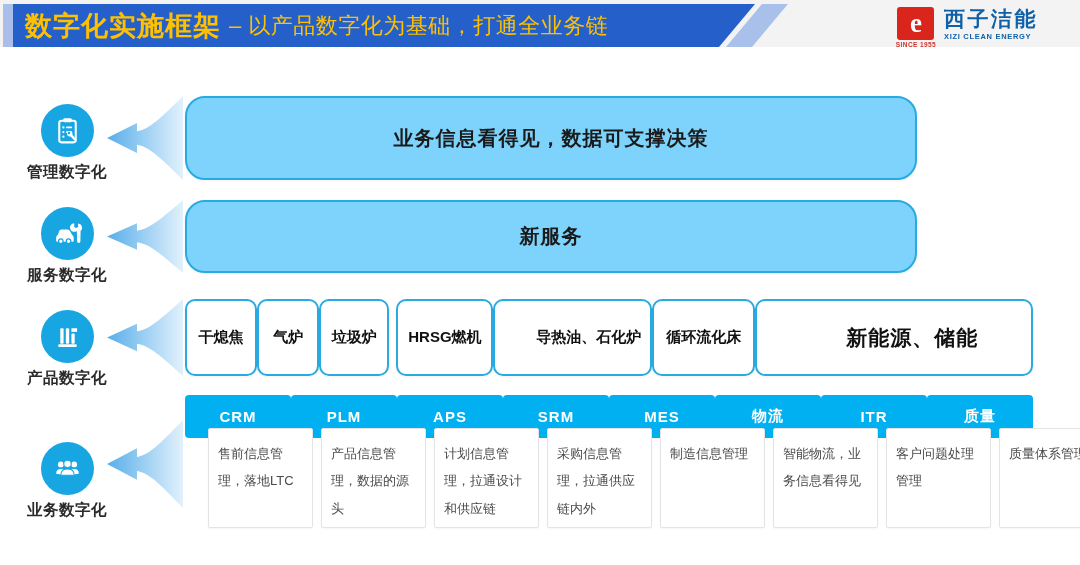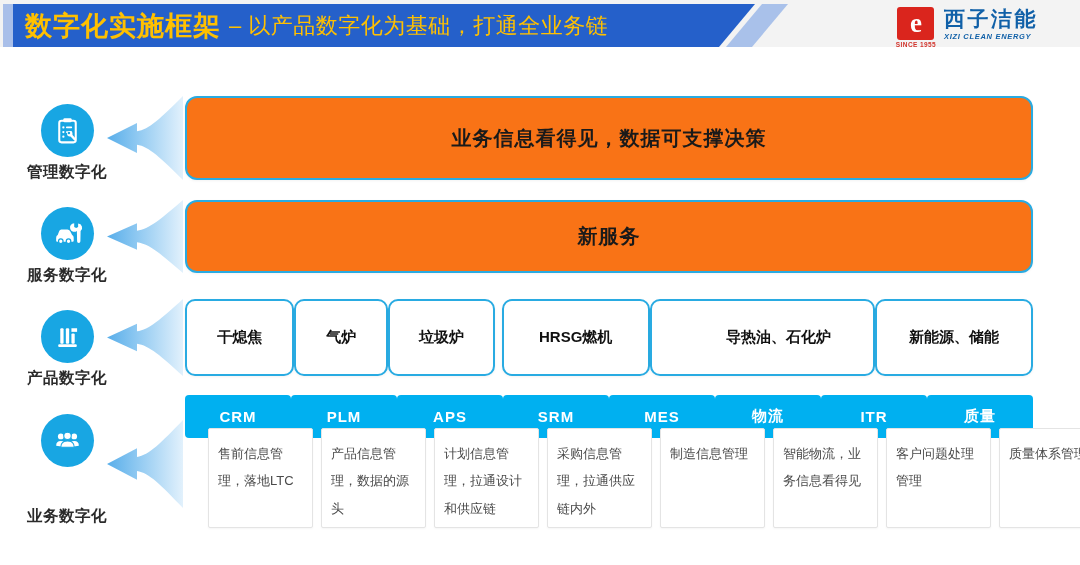--- a/index.html
+++ b/index.html
@@ -19,41 +19,41 @@
     clip-path:polygon(36px 0,62px 0,26px 100%,0 100%); }
 
   .logo { position:absolute; right:42px; top:7px; display:flex; gap:8px; align-items:flex-start; }
   .logo-mark-wrap { display:flex; flex-direction:column; align-items:center; }
   .logo-mark { width:37px; height:33px; background:#da251d; border-radius:3px; color:#fff;
     display:flex; align-items:center; justify-content:center; font-size:27px; font-weight:bold;
     font-family:"Liberation Serif","DejaVu Serif",serif; line-height:1; }
   .logo-since { font-size:6.5px; color:#d2342c; letter-spacing:0.4px; margin-top:1px; font-weight:bold; }
   .logo-text { display:flex; flex-direction:column; }
   .logo-cn { font-size:21px; font-weight:bold; color:#1060a8; letter-spacing:2.5px; line-height:1.1; }
-  .logo-en { font-size:7.5px; font-weight:bold; color:#1060a8; letter-spacing:0.7px; margin-top:2px;font-style:italic; }
+  .logo-en { font-size:7.5px; font-weight:bold; color:#1060a8; letter-spacing:0.7px; margin-top:2px; }
 
   
   .icon-group { position:absolute; left:2px; width:130px; display:flex; flex-direction:column; align-items:center; }
   .icon-circle { width:53px; height:53px; border-radius:50%; background:#18a6e3; display:flex;
     align-items:center; justify-content:center; margin-bottom:5px; }
   .icon-circle svg { width:33px; height:33px; }
   .icon-label { font-size:15.5px; font-weight:bold; color:#2b2b2b; letter-spacing:0.5px; white-space:nowrap; }
-  .g1 { top:104px; } .g2 { top:207px; } .g3 { top:310px; } .g4 { top:414px;gap:34px; }
+  .g1 { top:104px; } .g2 { top:207px; } .g3 { top:310px; } .g4 { top:442px; }
 
   
   .arrow { position:absolute; left:105px; width:78px; }
   .a1 { top:96px;  height:84px; }
   .a2 { top:200px; height:73px; }
   .a3 { top:299px; height:77px; }
   .a4 { top:420px; height:88px; }
   .arrow svg { width:100%; height:100%; display:block; }
 
   
-  .big-box { position:absolute; left:185px; width:848px; background:#f97316; border:2px solid #29abe2;
-    border-radius:12px; display:flex; align-items:center; justify-content:center;
+  .big-box { position:absolute; left:185px; width:732px; background:#7dd3fc; border:2px solid #29abe2;
+    border-radius:20px; display:flex; align-items:center; justify-content:center;
     font-size:20px; font-weight:bold; color:#1a1a1a; letter-spacing:1px;
     box-shadow:0 1px 3px rgba(0,0,0,0.05); }
   .row1 { top:96px; height:84px; }
   .row2 { top:200px; height:73px; }
 
   .row3 { position:absolute; left:185px; top:299px; width:848px; height:77px; display:flex; gap:0;border-radius:6px; }
   .product-box { background:#fff; border:2px solid #29abe2; border-radius:10px; display:flex;
     align-items:center; justify-content:center; font-size:15px; font-weight:bold; color:#111;
     box-shadow:0 1px 3px rgba(0,0,0,0.05); text-align:center; }
   .product-box:nth-child(1){flex:74 0 0;} .product-box:nth-child(2){flex:63 0 0;}
@@ -183,20 +183,21 @@
   <div class="big-box row2">
     <span>新服务</span>
   </div>
 
   <div class="row3">
     <div class="product-box">干熄焦</div>
     <div class="product-box">气炉</div>
     <div class="product-box">垃圾炉</div>
     <div class="product-box">HRSG燃机</div>
     <div class="product-box">导热油、石化炉</div>
+    <div class="product-box">循环流化床</div>
     <div class="product-box">新能源、储能</div>
   </div>
 
   <div class="row4-headers">
     <div class="col-header">CRM</div>
     <div class="col-header">PLM</div>
     <div class="col-header">APS</div>
     <div class="col-header">SRM</div>
     <div class="col-header">MES</div>
     <div class="col-header">物流</div>

